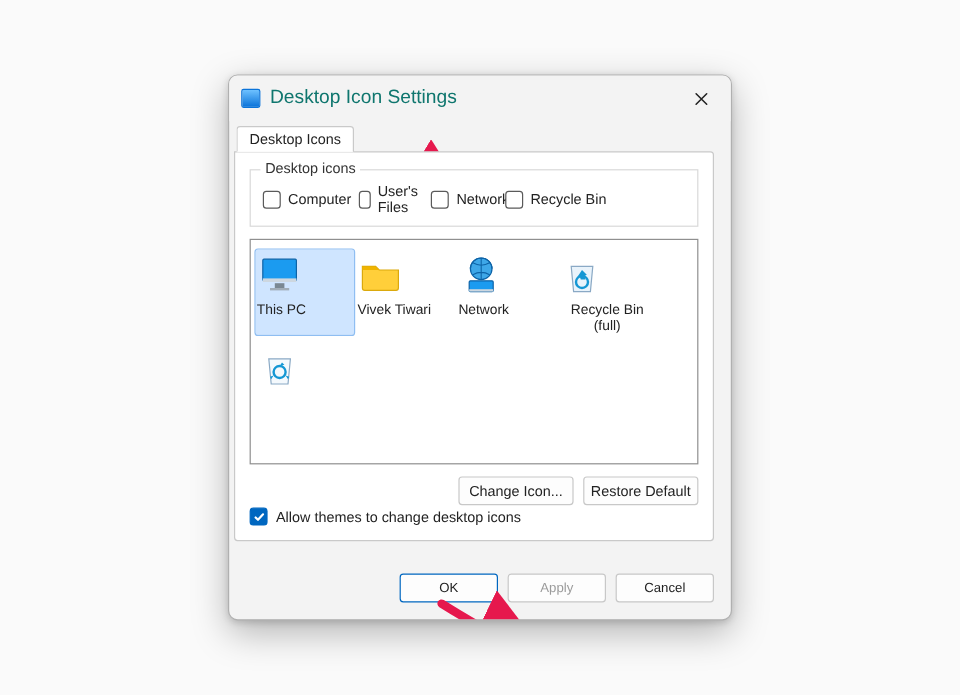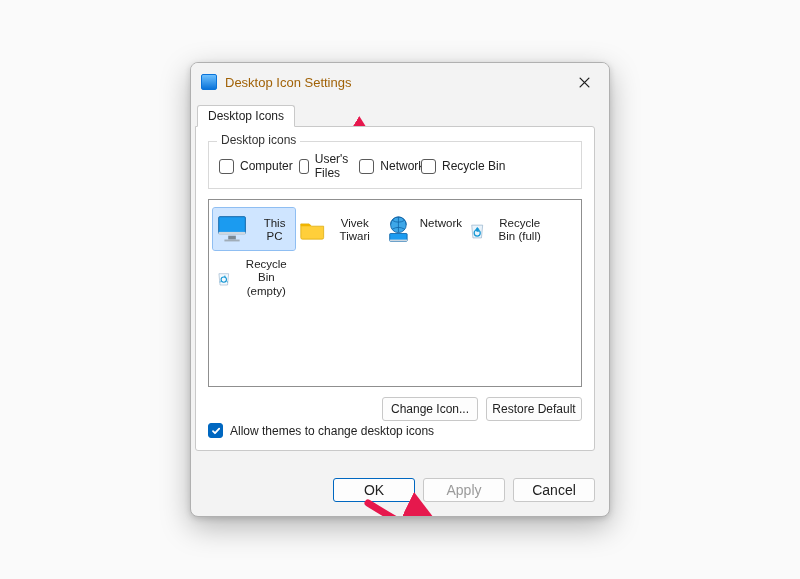--- a/index.html
+++ b/index.html
@@ -1,43 +1,43 @@
 <!DOCTYPE html>
 <html><head>
 <meta charset="utf-8">
 <style>
 * { box-sizing: border-box; margin: 0; padding: 0; font-family: 'Segoe UI', Tahoma, sans-serif; font-size: 12px; }
 body { background: #fafafa; width: 800px; height: 579px; position: relative; display: flex; align-items: center; justify-content: center; }
 .dialog { width: 420px; background: #f3f3f3; border: 1px solid #b0b0b0; border-radius: 8px; box-shadow: 0 10px 30px rgba(0,0,0,0.28), 0 2px 6px rgba(0,0,0,0.15); overflow: hidden; position: relative; }
 .titlebar { display: flex; align-items: center; padding: 8px 10px 8px 10px; background: #f3f3f3; }
 .titlebar .appicon { width: 16px; height: 16px; margin-right: 8px; background: linear-gradient(#6ec1ff,#0a73d9); border: 1px solid #0a73d9; border-radius: 2px; }
-.titlebar .title { flex: 1; font-size: 13px; color: #a16207; }
+.titlebar .title { flex: 1; font-size: 16px; color: #0f766e; }
 .close { width: 30px; height: 22px; display: flex; align-items: center; justify-content: center; border-radius: 4px; }
 .close svg { width: 11px; height: 11px; }
 .content { padding: 0 14px 14px 4px; }
 .tabstrip { position: relative; height: 26px; margin-bottom: 0; }
 .tab { position: absolute; left: 2px; top: 4px; height: 22px; padding: 3px 10px 0 10px; background: #fff; border: 1px solid #c9c9c9; border-bottom: 1px solid #fff; border-radius: 3px 3px 0 0; z-index: 2; font-size: 12px; color: #222; }
 .tabpage { background: #fff; border: 1px solid #c9c9c9; border-radius: 0 3px 3px 3px; padding: 10px 12px 12px 12px; position: relative; top: -1px; z-index: 1; }
 .group { border: 1px solid #d9d9d9; margin: 4px 0 10px 0; padding: 10px 10px 8px 10px; position: relative; }
 .group-title { position: absolute; top: -9px; left: 8px; background: #fff; padding: 0 4px; font-size: 12px; color: #333; }
 .check-row { display: flex; gap: 50px; }
 .check-col { display: flex; gap: 6px; min-width: 150px; }
 label.check { display: flex; align-items: center; gap: 6px; font-size: 12px; color: #222; cursor: pointer; }
 .cbox { width: 15px; height: 15px; border: 1.3px solid #5a5a5a; border-radius: 3px; background: #fff; display: inline-flex; align-items: center; justify-content: center; }
 .cbox.checked { background: #0067c0; border-color: #0067c0; }
 .cbox.checked svg { width: 10px; height: 10px; }
 .iconbox { border: 1px solid #8f8f8f; height: 188px; padding: 8px 4px; display: flex; flex-wrap: wrap; align-content: flex-start; gap: 6px 2px; }
-.iconitem { width: 82px; display: flex; flex-direction: row; align-items: center; text-align: center; gap: 3px; padding-top: 2px; }
+.iconitem { width: 82px; display: flex; flex-direction: column; align-items: flex-start; text-align: center; gap: 3px; padding-top: 2px; }
 .iconitem.selected { background: #cfe5ff; outline: 1px solid #8fbef2; border-radius: 2px; }
 .iconlabel { font-size: 11.5px; color: #222; line-height: 1.15; min-height: 26px; padding: 0 1px; }
 .btnrow { display: flex; justify-content: flex-end; gap: 8px; margin-top: 10px; }
 .btn { min-width: 96px; height: 24px; background: #fdfdfd; border: 1px solid #c8c8c8; border-radius: 3px; font-size: 12px; color: #222; cursor: pointer; }
 .allow { display: flex; align-items: center; gap: 7px; margin-top: 2px; font-size: 12px; color: #222; }
 .footer { display: flex; justify-content: flex-end; gap: 8px; padding: 12px 14px 14px; }
-.fbtn { width: 82px; height: 24px; background: #fdfdfd; border: 1px solid #c8c8c8; border-radius: 3px; font-size: 14px; color: #222; cursor: pointer; }
+.fbtn { width: 82px; height: 24px; background: #fdfdfd; border: 1px solid #c8c8c8; border-radius: 3px; font-size: 11px; color: #222; cursor: pointer; }
 .fbtn.primary { border: 1px solid #0067c0; }
 .fbtn.disabled { color: #9b9b9b; cursor: default; }
 .arrow { position: absolute; pointer-events: none; }
 .arrow svg { overflow: visible; }
 
 .ico { width: 40px; height: 40px; }
 </style>
 </head>
 <body>
 
@@ -116,21 +116,20 @@
               <circle cx="20" cy="25" r="5" fill="none" stroke="#1597d4" stroke-width="2"></circle>
             </svg>
           <div class="iconlabel">Recycle Bin (full)</div>
         </div>
         <div class="iconitem">
           <svg class="ico" viewBox="0 0 40 40">
               <path d="M11 12 h18 l-2 21 h-14 z" fill="#f4f9fd" stroke="#8aa9c5"></path>
               <circle cx="20" cy="23" r="5" fill="none" stroke="#1597d4" stroke-width="2"></circle>
               <path d="M20 18 l2 -3 2 2 z M15 26 l-3 1 1 2 z M25 26 l3 1 -1 2 z" fill="#1597d4"></path>
             </svg>
-          <div class="iconlabel">Recycle Bin (empty)</div>
         </div>
       </div>
 
       <div class="btnrow">
         <button class="btn">Change Icon...</button>
         <button class="btn">Restore Default</button>
       </div>
 
       <label class="allow">
         <span class="cbox checked">

